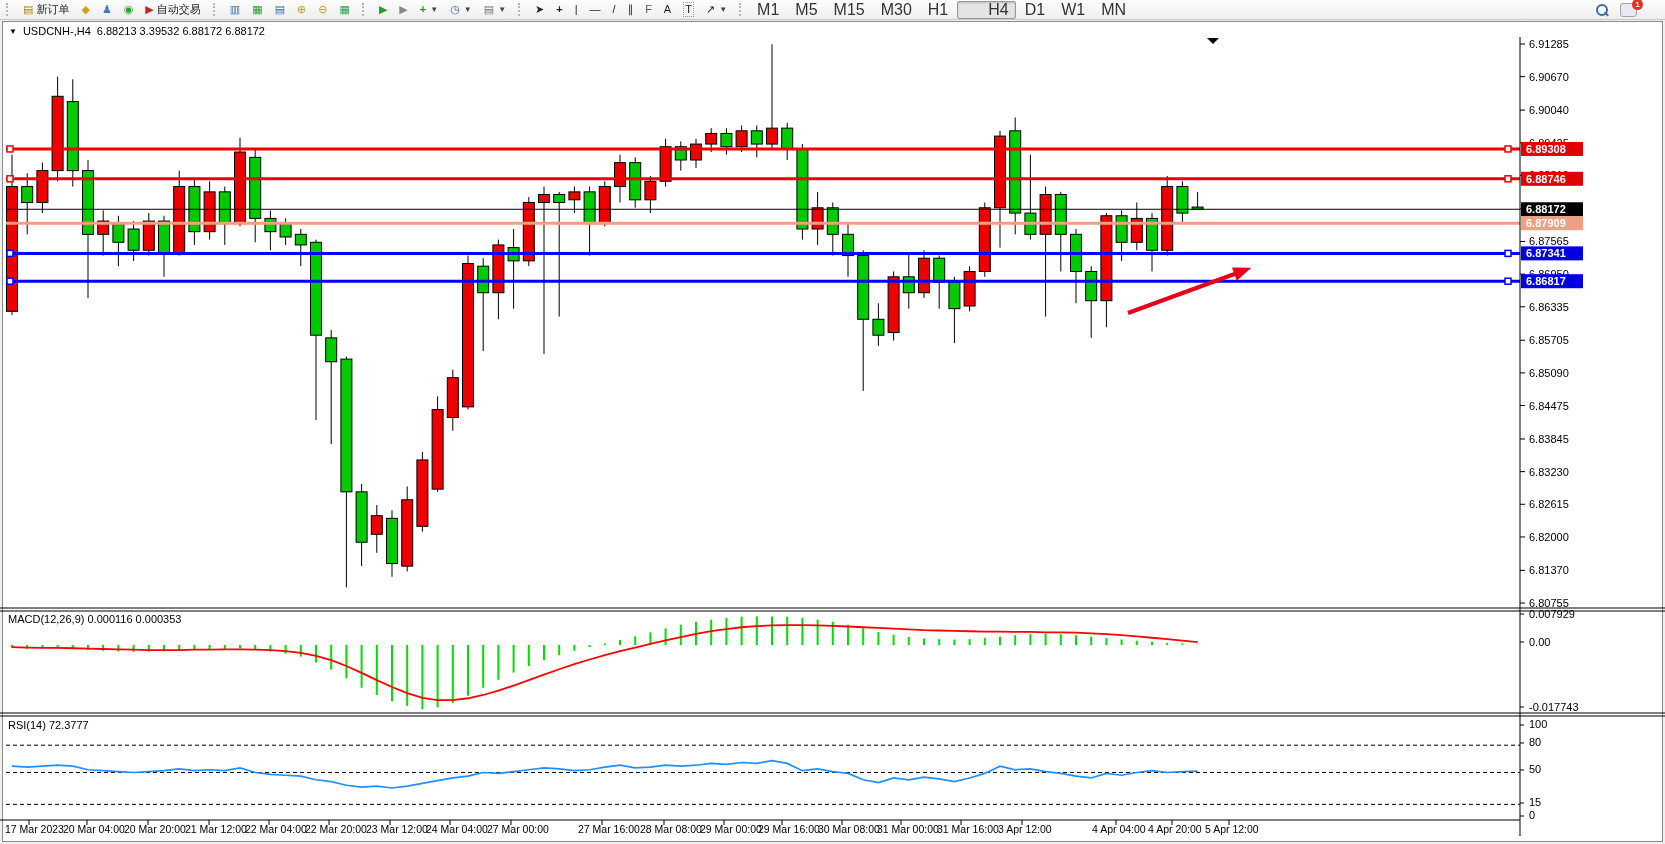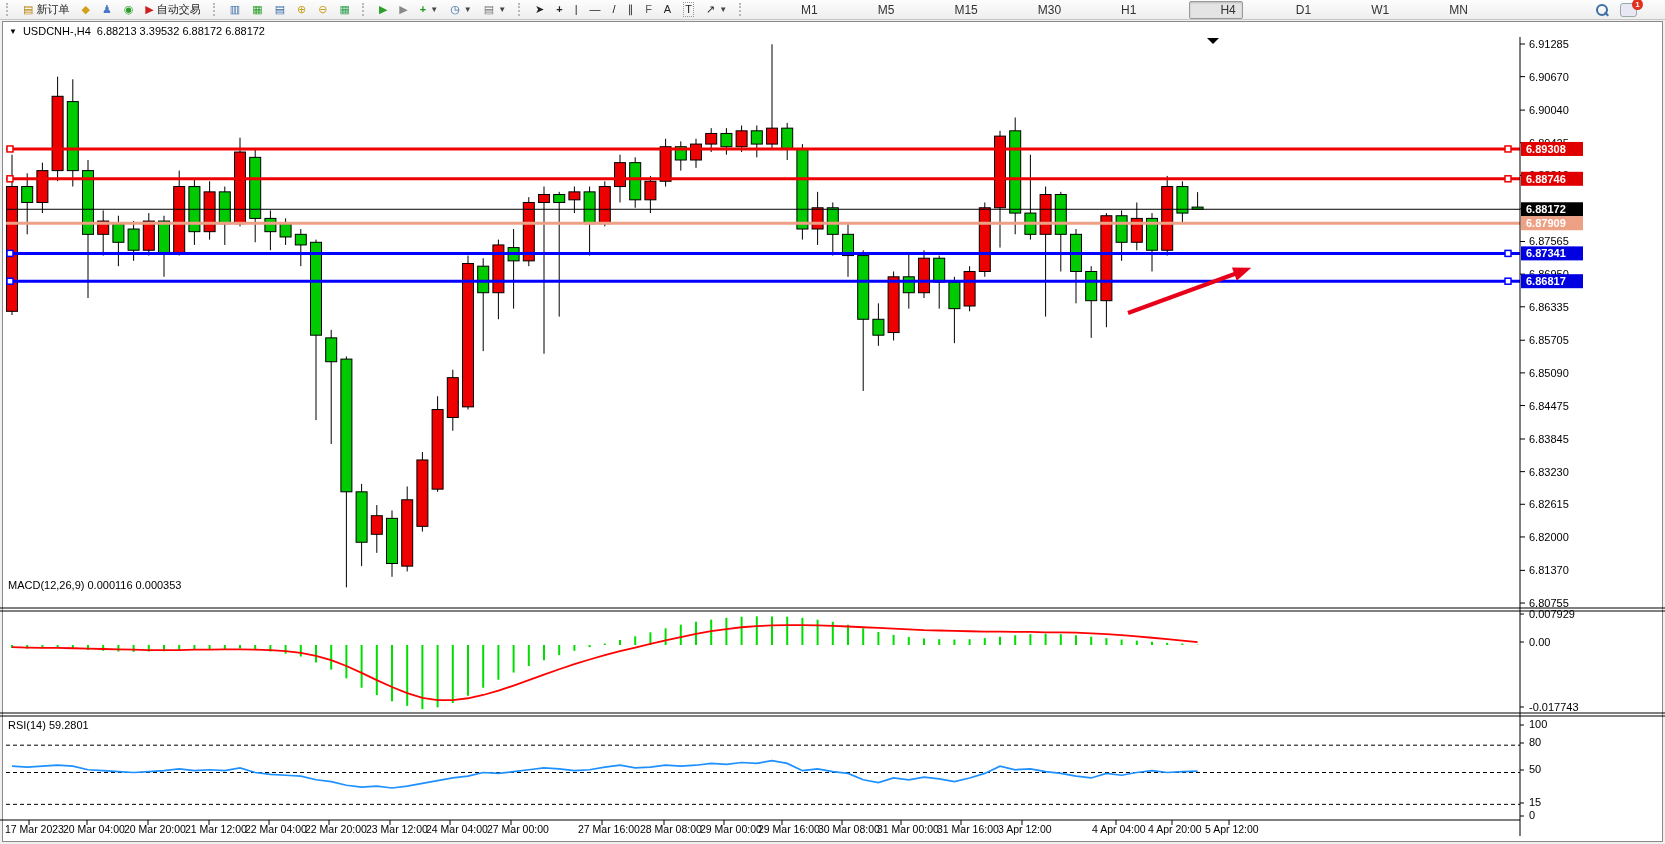--- a/index.html
+++ b/index.html
@@ -8,21 +8,21 @@
   
   .toolbar{position:absolute;left:0;top:0;width:1665px;height:19px;
     background:linear-gradient(#fdfdfd,#eeeeee);border-bottom:1px solid #c6c6c6;
     display:flex;align-items:center;font-size:11px;color:#222;}
   .tgrip{width:5px;height:13px;border-left:2px dotted #b8b8b8;margin:0 4px 0 6px;}
   .tbtn{display:flex;align-items:center;gap:3px;padding:1px 5px;height:15px;
     border:1px solid transparent;border-radius:2px;cursor:default;white-space:nowrap;}
   .ig{font-size:11px;line-height:13px;}
   .caret{font-size:8px;color:#444;margin-left:1px;}
   .tf{padding:1px 6px;height:14px;line-height:14px;border:1px solid transparent;
-      border-radius:2px;color:#333;font-size:12px;margin-left:44px;}
+      border-radius:2px;color:#333;font-size:16px;}
   .tf.active{background:#e4e4e4;border-color:#9a9a9a;box-shadow:inset 0 1px 2px #bbb;padding-left:30px;}
   .spacer{flex:1;}
   .mag{position:relative;width:12px;height:12px;}
   .mag .lens{position:absolute;left:0;top:0;width:8px;height:8px;border:2px solid #3a6ea5;border-radius:50%;}
   .mag .tail{position:absolute;left:8px;top:9px;width:5px;height:2px;background:#3a6ea5;transform:rotate(45deg);}
   .bubble{position:relative;width:15px;height:12px;background:#e8e8f4;border:1px solid #9aa;border-radius:3px;}
   .badge{position:absolute;right:-5px;top:-4px;min-width:11px;height:11px;border-radius:6px;
     background:#e03020;color:#fff;font-size:8px;line-height:11px;text-align:center;font-weight:bold;}
   
   .chartwin{position:absolute;left:2px;top:21px;width:1659px;height:819px;
@@ -152,22 +152,22 @@
 </div>
 
 <div class="chartwin">
   <div class="charttitle">
     <span class="tri">▼</span>
     <span style="font-weight:normal">USDCNH-,H4</span>
     <span>6.88213 3.39532 6.88172 6.88172</span>
   </div>
 </div>
 
-<div class="paneLabel" style="left:8px;top:579px">MACD(12,26,9) 0.000116 0.000353</div>
-<div class="paneLabel" style="left:8px;top:719px">RSI(14) 59.2801</div>
+<div class="paneLabel" style="left:8px;top:613px">MACD(12,26,9) 0.000116 0.000353</div>
+<div class="paneLabel" style="left:8px;top:719px">RSI(14) 72.3777</div>
 
 <svg id="chartsvg" width="1665" height="844" viewBox="0 0 1665 844">
     <g>
       <g>
         <line x1="12" y1="154.69264999999666" x2="12" y2="315.02445000000023" stroke="#000" stroke-width="1"></line>
         <rect x="6.5" y="186.54664999999787" width="11" height="124.76150000000158" fill="#ee0000" stroke="#000000" stroke-width="1"></rect>
       </g>
       <g>
         <line x1="27.2" y1="173.2741500000005" x2="27.2" y2="234.32764999999966" stroke="#000" stroke-width="1"></line>
         <rect x="21.7" y="186.54664999999787" width="11" height="15.92700000000059" fill="#00ca00" stroke="#000000" stroke-width="1"></rect>

